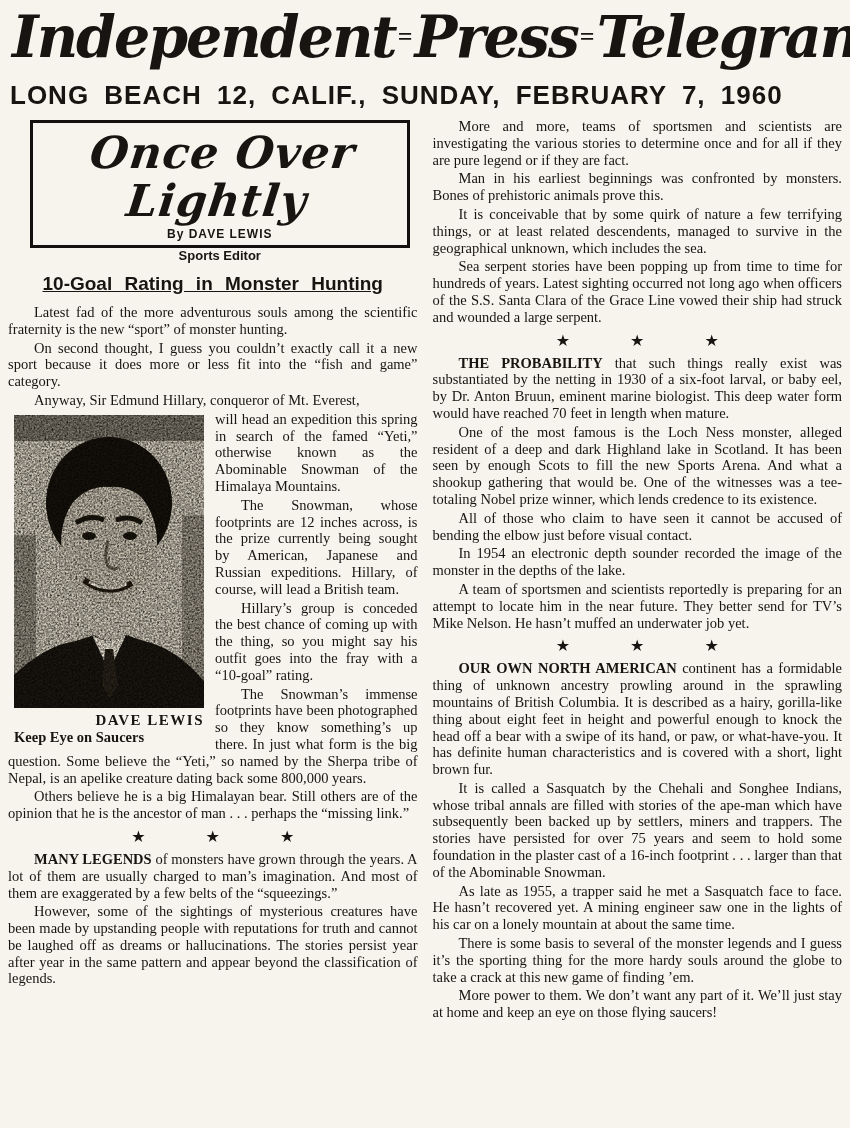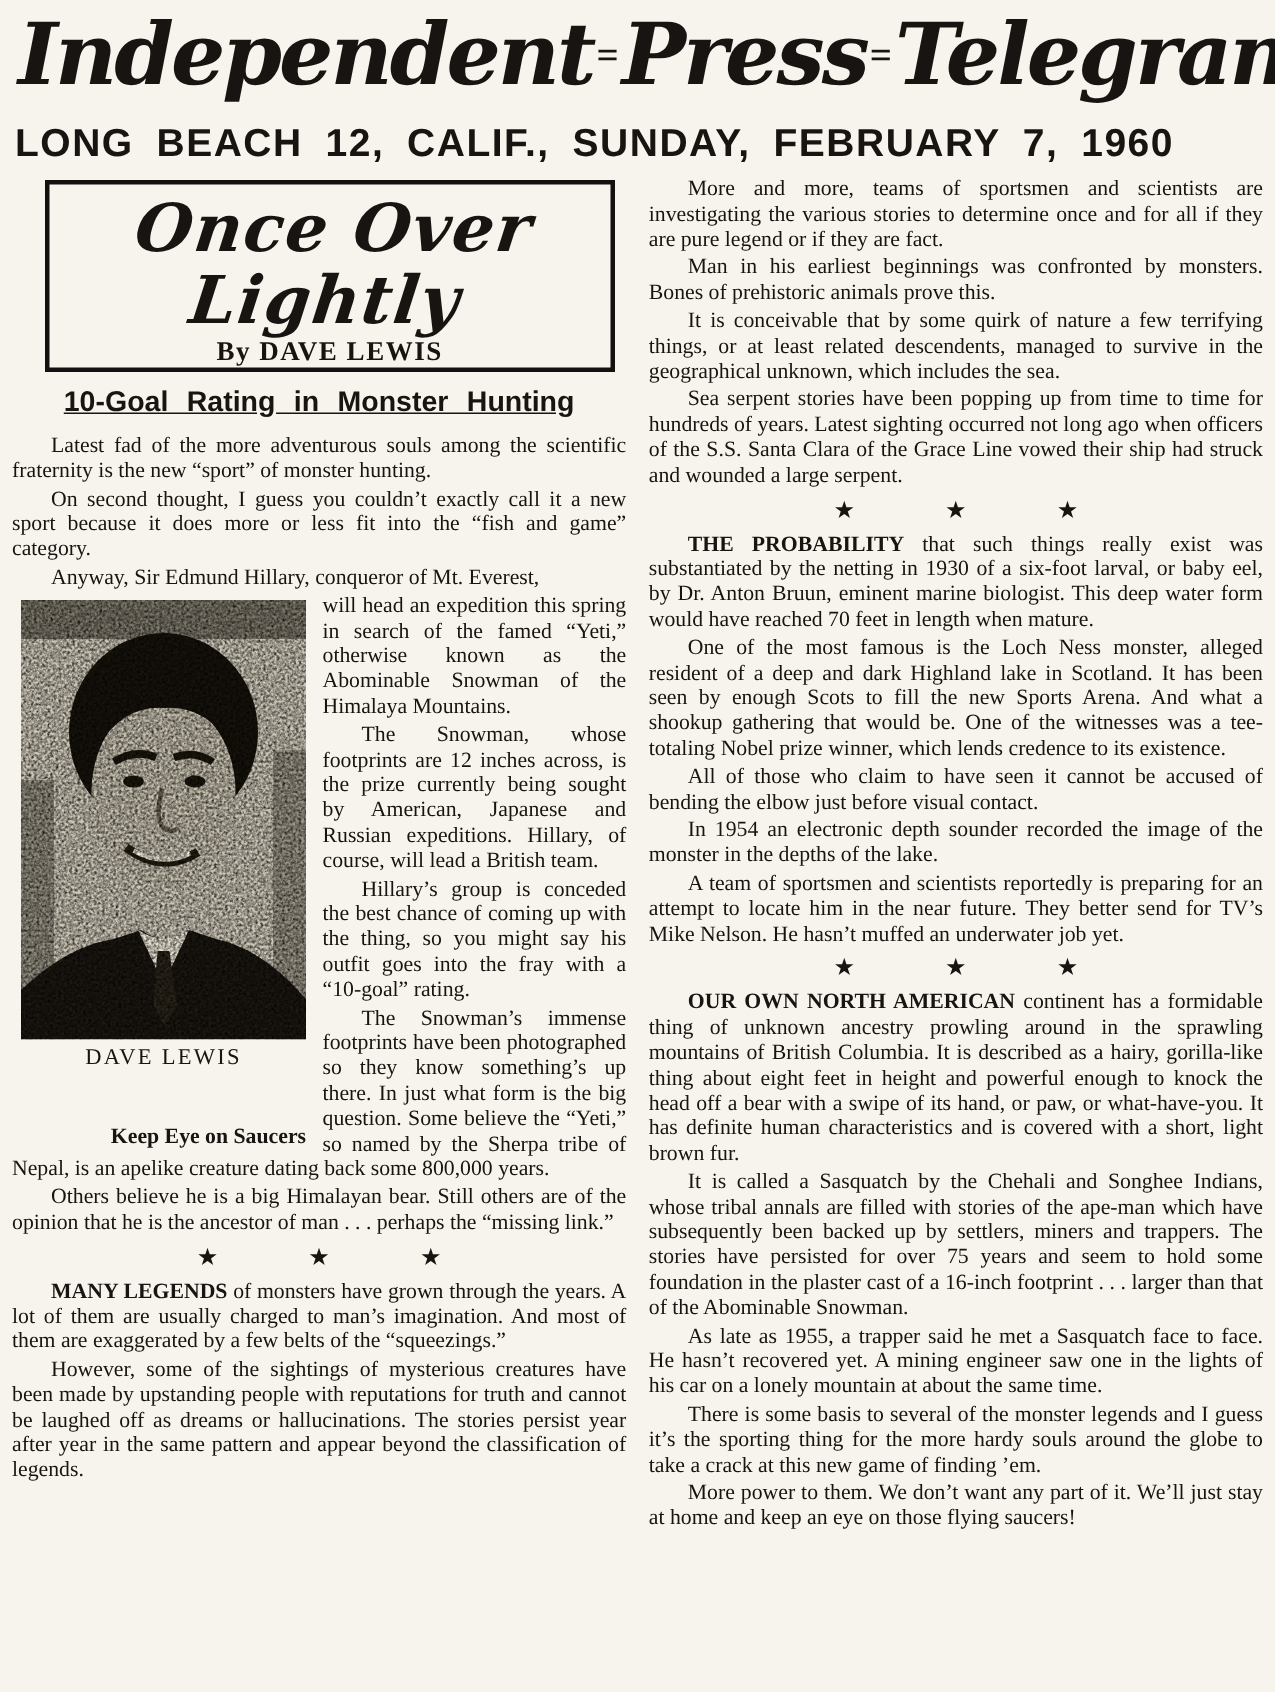--- a/index.html
+++ b/index.html
@@ -43,22 +43,22 @@
     padding: 6px 6px 2px; text-align: center;
   }
   .script-title {
     font-family: "DejaVu Serif", serif;
     font-style: italic; font-weight: bold;
     font-size: 44px; line-height: 48px;
     transform: skewX(-7deg);
     letter-spacing: 1px;
   }
   .byline {
-    font-family: Liberation Serif, serif;
-    font-weight: bold; font-size: 18px; line-height: 18px; letter-spacing: 1px;
+    font-family: Liberation Sans, sans-serif;
+    font-weight: bold; font-size: 12px; line-height: 18px; letter-spacing: 1px;
   }
   .byline-role {
     font-family: "Liberation Sans", sans-serif;
     font-weight: bold; font-size: 13px; line-height: 15px;
     text-align: center; margin-top: 0px;
   }
 
   .headline {
     font-family: "Liberation Sans", sans-serif;
     font-weight: bold; font-size: 19px; line-height: 22px;
@@ -78,27 +78,26 @@
   .stars { text-align: center; margin: 5px 0 4px; line-height: 20px; }
   .star { font-size: 16px; margin: 0 30px; display: inline-block; }
 
   
   .photo-float { float: left; width: 190px; margin: 4px 11px 3px 6px; }
   .photo-frame {
     width: 190px; height: 293px; background: #ccc6b6;
     overflow: hidden; position: relative;
   }
   .photo-caption-name {
-    font-weight: normal; font-size: 15px; line-height: 17px;
-    text-align: center; letter-spacing: 1.5px; margin-top: 4px;
+    font-weight: bold; font-size: 15px; line-height: 17px;
+    text-align: right; letter-spacing: 1.5px; margin-top: 4px;
   }
   .photo-caption-sub {
     font-weight: bold; font-size: 14.5px; line-height: 16px;
-    text-align: right;
-    margin-top: 36px;
+    text-align: left;
   }
 </style>
 </head>
 <body>
 
 <div class="page">
 
   <header class="masthead">
     <span class="mast-word">Independent</span>
     <span class="mast-sep">=</span>
@@ -110,20 +109,21 @@
   <div class="dateline">LONG BEACH 12, CALIF., SUNDAY, FEBRUARY 7, 1960</div>
 
   <main class="columns">
 
     <section class="col">
       <div class="col-head-wrap">
         <div class="col-head-box">
           <div class="script-title">Once Over Lightly</div>
           <div class="byline">By DAVE LEWIS</div>
         </div>
+        <div class="byline-role">Sports Editor</div>
       </div>
 
       <h2 class="headline">10-Goal Rating in Monster Hunting</h2>
 
       <div>
           <p class="para">Latest fad of the more adventurous souls among the scientific fraternity is the new “sport” of monster hunting.</p>
           <p class="para">On second thought, I guess you couldn’t exactly call it a new sport because it does more or less fit into the “fish and game” category.</p>
         </div>
 
       <p class="para">Anyway, Sir Edmund Hillary, conqueror of Mt. Everest,</p>

